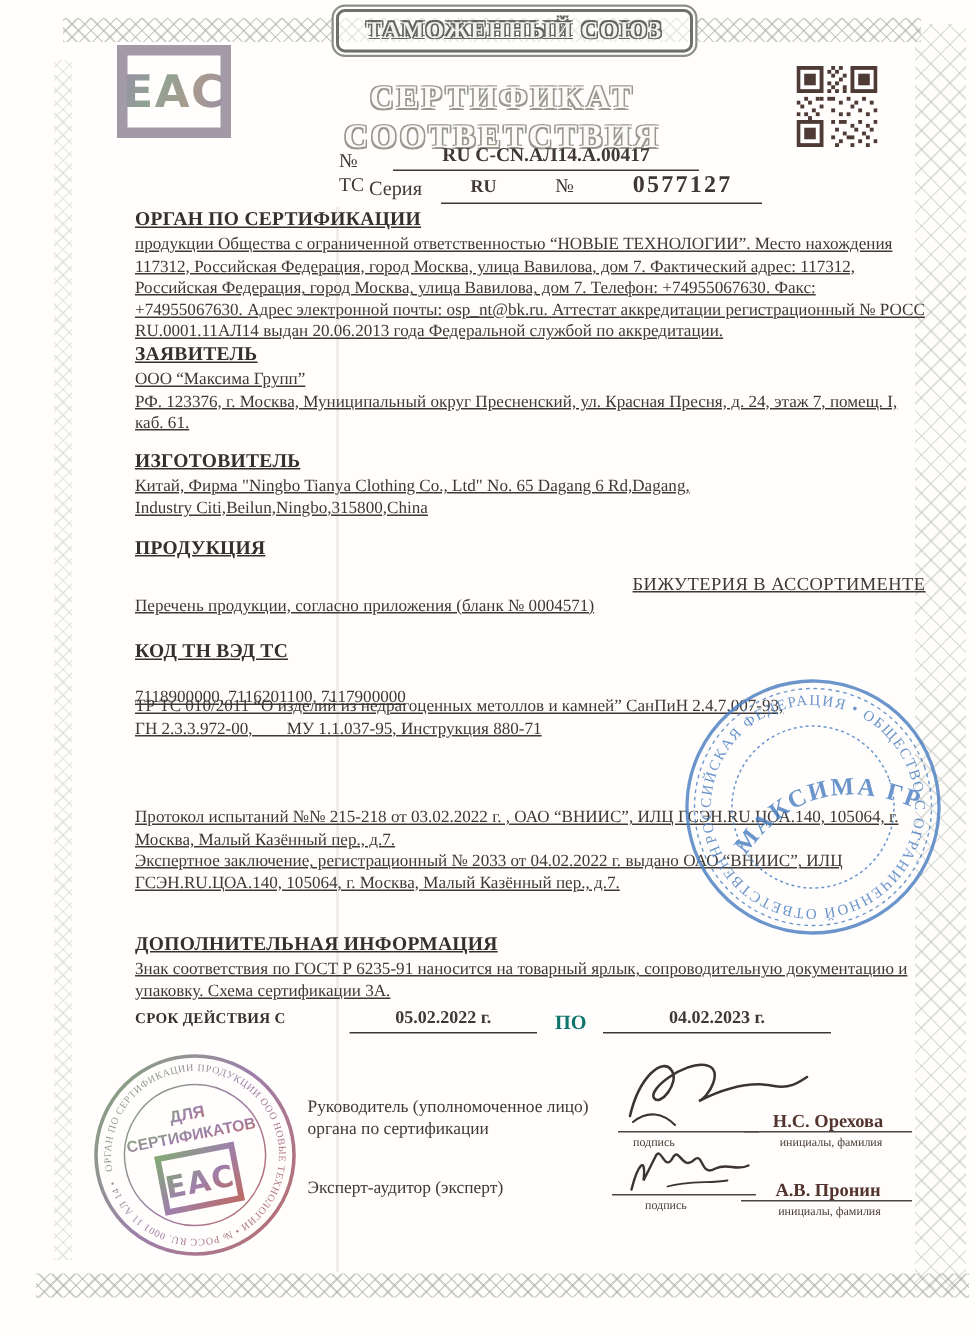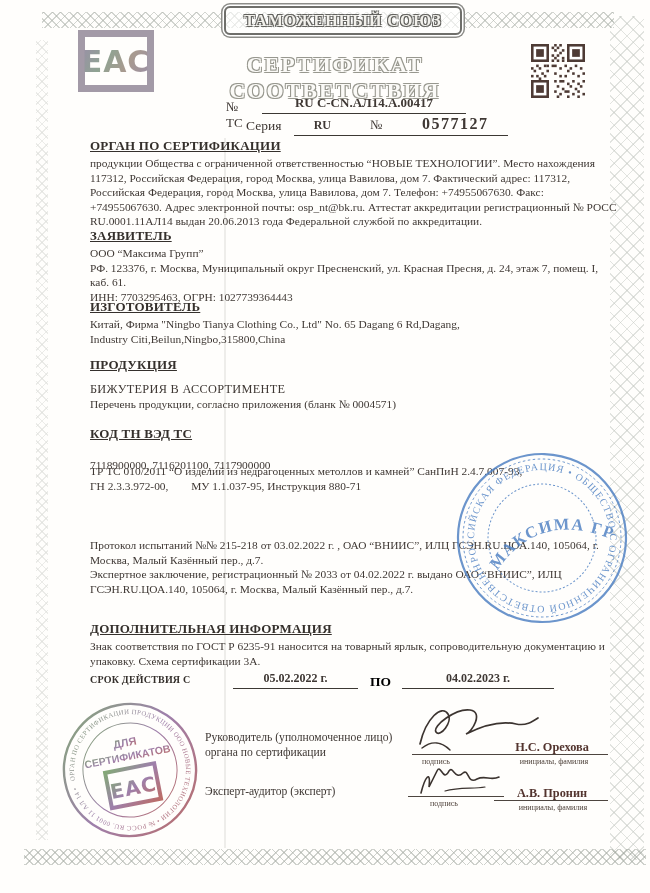--- a/index.html
+++ b/index.html
@@ -45,33 +45,33 @@
   .series-label{position:absolute;left:0;top:3px;}
   .series-box{position:absolute;left:48px;top:0;width:214px;border-bottom:1.6px solid #3c3833;padding-bottom:2px;
     display:flex;justify-content:space-around;align-items:baseline;}
   .series-region{font-weight:bold;font-size:12px;}
   .series-no{font-size:13px;}
   .series-number{font-weight:bold;font-size:16px;letter-spacing:1.5px;}
 
   
   .sec{position:absolute;left:90px;width:527px;}
   .sec h3{margin:0 0 2px 0;font-size:13px;font-weight:bold;letter-spacing:.2px;color:#35302c;text-decoration:underline;}
-  .sec p{margin:0;font-size:11.4px;line-height:14.6px;}
+  .sec p{margin:0;font-size:11.4px;line-height:14.6px;text-decoration:underline;}
   .pre{white-space:pre-wrap;}
-  .prod-main{margin-top:9px !important;font-size:12.3px !important;letter-spacing:.3px;}
+  .prod-main{margin-top:9px !important;font-size:12.3px !important;letter-spacing:.3px;text-align:right;}
 
   .validity{position:absolute;left:90px;top:672px;width:530px;height:30px;}
   .validity .vlabel{position:absolute;left:0;top:2px;font-weight:bold;font-size:10px;letter-spacing:.2px;color:#35302c;}
   .vline{position:absolute;border-bottom:1.5px solid #3c3833;height:16px;}
   .vline.l1{left:143px;top:0;width:125px;}
   .vline.l2{left:312px;top:0;width:152px;}
   .vdate{position:absolute;top:-1px;font-weight:bold;font-size:12px;text-align:center;}
   .vdate.d1{left:143px;width:125px;}
   .vdate.d2{left:312px;width:152px;}
-  .vpo{position:absolute;left:280px;top:2px;font-weight:bold;font-size:13.5px;color:#000000;}
+  .vpo{position:absolute;left:280px;top:2px;font-weight:bold;font-size:13.5px;color:#0f766e;}
 
   
   .sig-label{position:absolute;font-size:11.6px;line-height:14.5px;width:215px;}
   .sigline{position:absolute;border-bottom:1.1px solid #4d453f;}
   .sig-caption{position:absolute;font-size:8px;color:#4d4039;}
   .sig-name{position:absolute;font-weight:bold;font-size:12.3px;color:#53342e;text-align:center;}
   .sig-svg{position:absolute;}
 
   
   .stamp{position:absolute;pointer-events:none;}
@@ -187,21 +187,20 @@
 
   <div class="sec" style="top:138px">
     <h3>ОРГАН ПО СЕРТИФИКАЦИИ</h3>
     <p>продукции Общества с ограниченной ответственностью “НОВЫЕ ТЕХНОЛОГИИ”. Место нахождения 117312, Российская Федерация, город Москва, улица Вавилова, дом 7. Фактический адрес: 117312, Российская Федерация, город Москва, улица Вавилова, дом 7. Телефон: +74955067630. Факс: +74955067630. Адрес электронной почты: osp_nt@bk.ru. Аттестат аккредитации регистрационный № РОСС RU.0001.11АЛ14 выдан 20.06.2013 года Федеральной службой по аккредитации.</p>
   </div>
 
   <div class="sec" style="top:228px">
     <h3>ЗАЯВИТЕЛЬ</h3>
     <p>ООО “Максима Групп”</p>
     <p>РФ. 123376, г. Москва, Муниципальный округ Пресненский, ул. Красная Пресня, д. 24, этаж 7, помещ. I, каб. 61.</p>
-    <p>ИНН: 7703295463, ОГРН: 1027739364443</p>
   </div>
 
   <div class="sec" style="top:299px">
     <h3>ИЗГОТОВИТЕЛЬ</h3>
     <p>Китай, Фирма "Ningbo Tianya Clothing Co., Ltd"  No. 65 Dagang 6 Rd,Dagang,</p>
     <p>Industry Citi,Beilun,Ningbo,315800,China</p>
   </div>
 
   <div class="sec" style="top:357px">
     <h3>ПРОДУКЦИЯ</h3>

